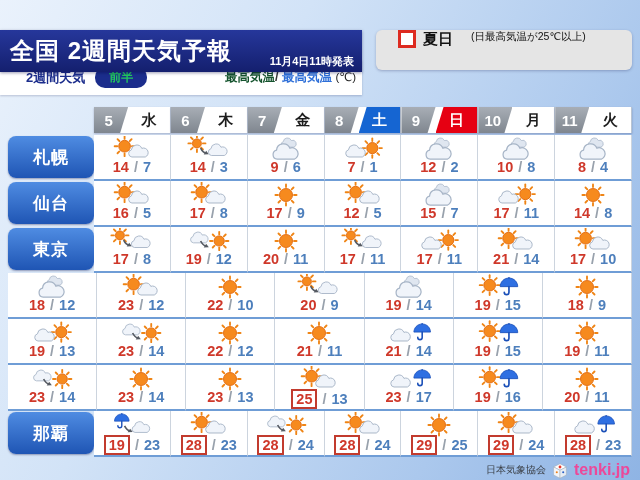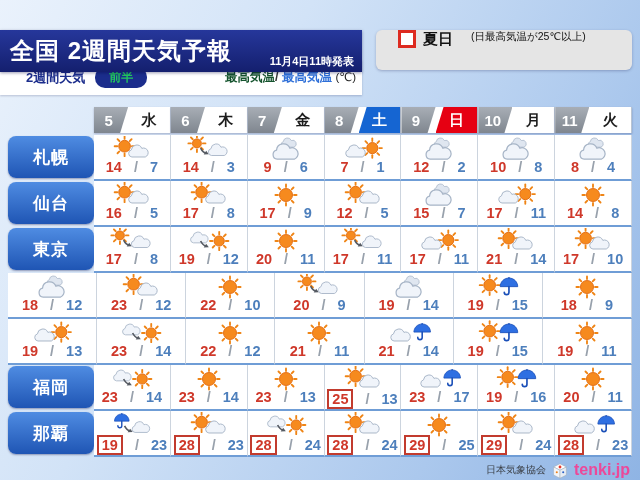--- a/index.html
+++ b/index.html
@@ -41,21 +41,21 @@
   .dwd.sat{background:#1565d2;color:#fff;clip-path:polygon(8px 0,100% 0,100% 100%,0 100%);}
   .dwd.sun{background:#e60012;color:#fff;clip-path:polygon(8px 0,100% 0,100% 100%,0 100%);}
   .wrow{display:flex;height:46px;}
   .city{width:86px;flex:none;height:42px;margin-top:1px;
     background:linear-gradient(180deg,#4f8ce2,#1f55b4);border-radius:8px;color:#fff;
     font-weight:bold;font-size:17px;display:flex;align-items:center;justify-content:center;
     letter-spacing:1px;box-shadow:0 1px 2px rgba(0,0,60,.35);}
   .cell{flex:1;background:#fff;border-right:1px solid #ccd4de;border-bottom:2px solid #6f9dd6;
     display:flex;flex-direction:column;align-items:center;box-sizing:border-box;}
   .wicon{height:26px;margin-top:1px;}
-  .temps{display:flex;align-items:center;gap:12px;font-weight:bold;font-size:14.5px;
+  .temps{display:flex;align-items:center;gap:5px;font-weight:bold;font-size:14.5px;
     line-height:16px;margin-top:-3px;}
   .hi{color:#cf382a;}
   .hi.boxed{border:2px solid #c23b2e;padding:0 3px;}
   .slash{color:#98a1ac;}
   .lo{color:#4d7fbc;}
   .footer{display:flex;align-items:center;justify-content:flex-end;margin:4px 10px 12px 0;gap:6px;}
   .credit{font-size:10px;color:#3a3f46;}
   .brand{font-size:16px;font-weight:bold;color:#ec4899;}
 </style>
 </head>
@@ -804,21 +804,20 @@
               <circle cx="23" cy="14" r="7" fill="#f68a1e" stroke="#e2690e"></circle>
             </svg></div>
           <div class="temps">
             <span class="hi">19</span>
             <span class="slash">/</span>
             <span class="lo">11</span>
           </div>
         </div>
       </div>
       <div class="wrow">
-        <div class="city">福岡</div>
         <div class="cell">
           <div class="wicon"><svg viewBox="0 0 46 28" width="46" height="26">
               <g stroke="#ef8414" stroke-width="2" stroke-linecap="round">
                 <line x1="41.1" y1="14.0" x2="43.9" y2="14.0"></line>
                 <line x1="39.0" y1="19.0" x2="41.0" y2="21.0"></line>
                 <line x1="34.0" y1="21.1" x2="34.0" y2="23.9"></line>
                 <line x1="29.0" y1="19.0" x2="27.0" y2="21.0"></line>
                 <line x1="26.9" y1="14.0" x2="24.1" y2="14.0"></line>
                 <line x1="29.0" y1="9.0" x2="27.0" y2="7.0"></line>
                 <line x1="34.0" y1="6.9" x2="34.0" y2="4.1"></line>

